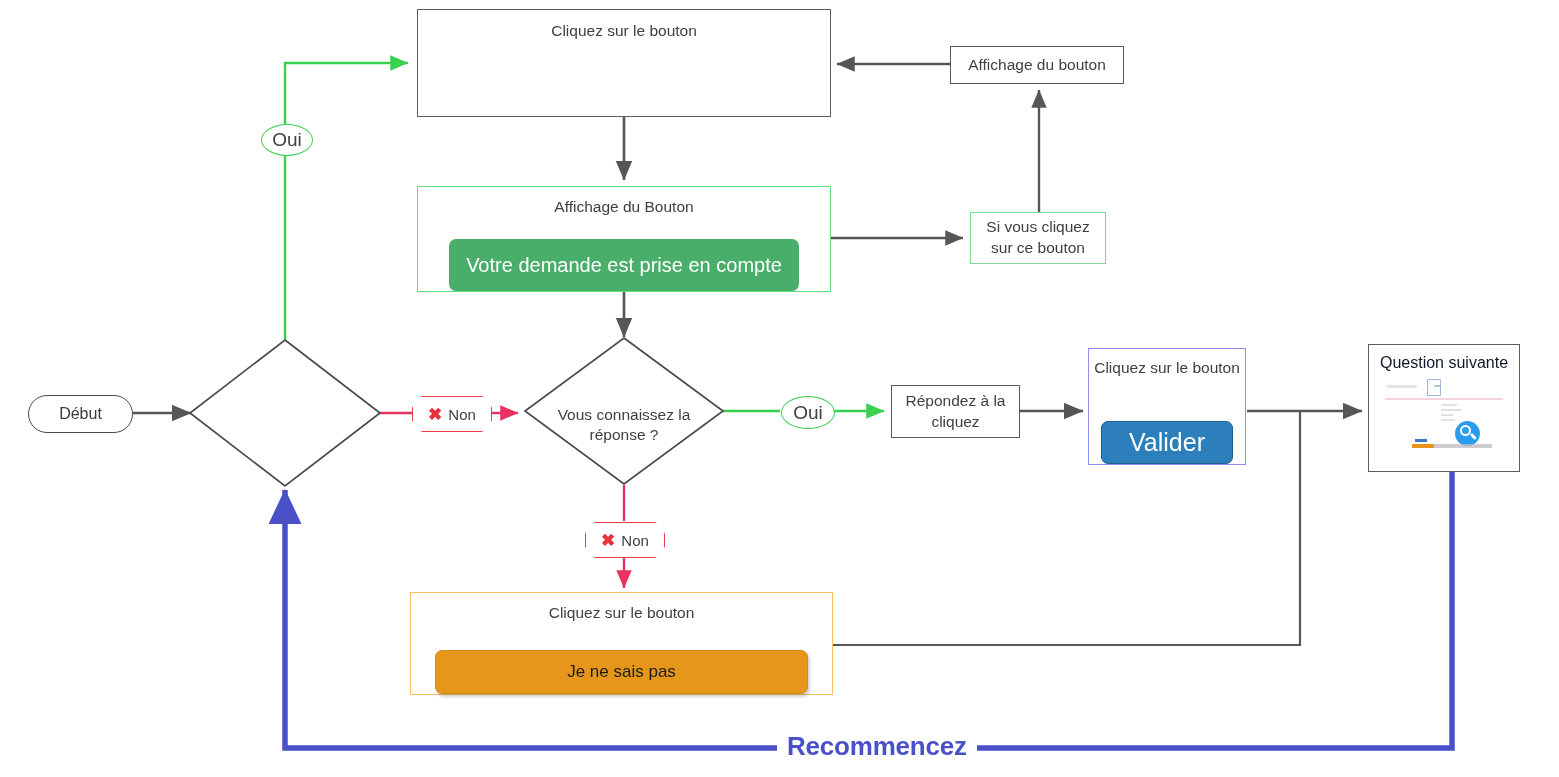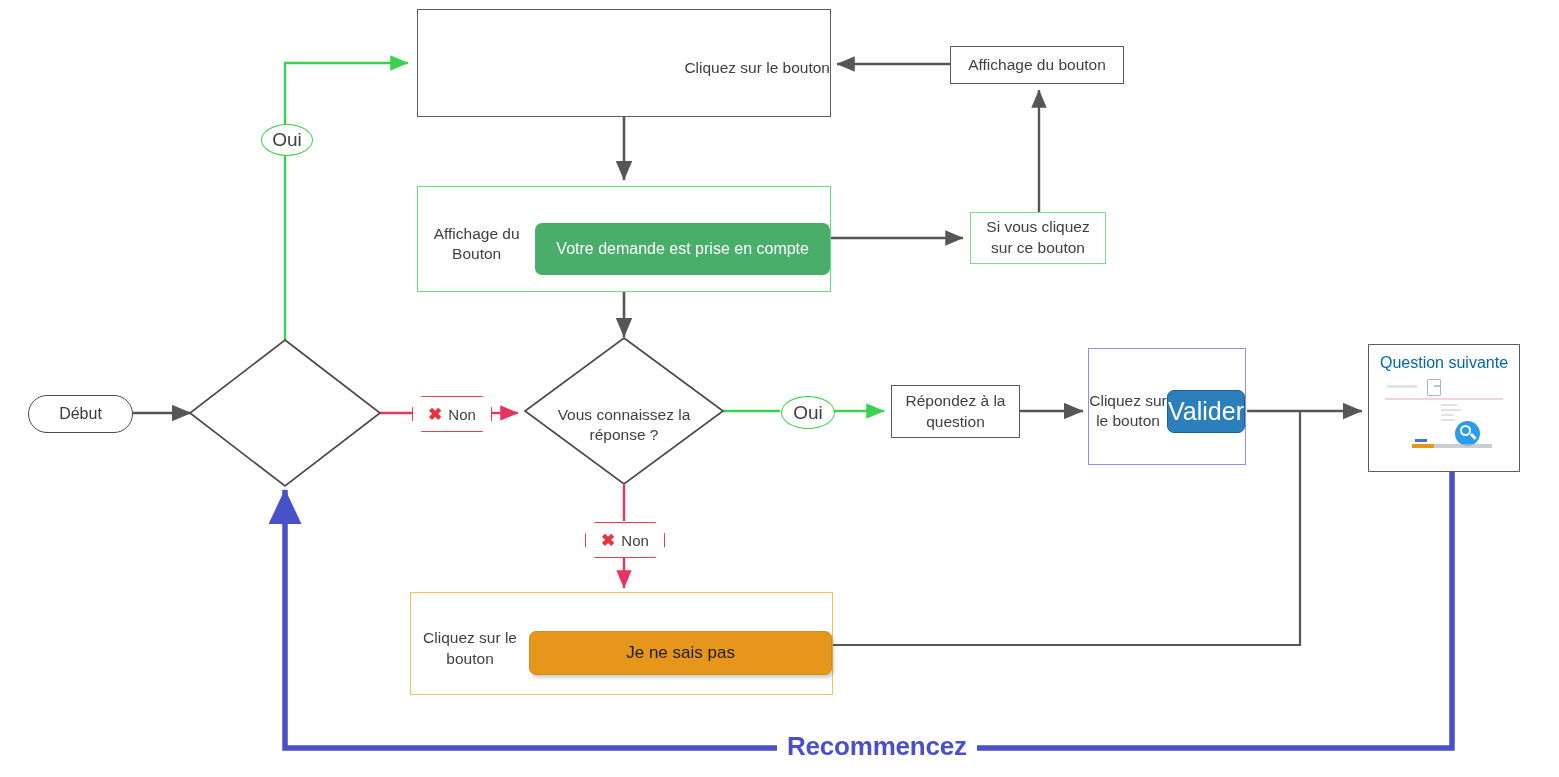--- a/index.html
+++ b/index.html
@@ -69,23 +69,23 @@
     line-height: 1.34;
     color: #3f3f3f;
     padding: 4px 8px;
   }
   .rect.green-border { border-color: #7ddc8f; }
 
   
   .card {
     background: #fff;
     display: flex;
-    flex-direction: row;
-    align-items: center;
-    justify-content: flex-end;
+    flex-direction: column;
+    align-items: center;
+    justify-content: space-between;
   }
   .card .caption {
     font-size: 15.5px;
     color: #3f3f3f;
     text-align: center;
     line-height: 1.3;
   }
   .card .btn {
     display: flex;
     align-items: center;
@@ -94,21 +94,21 @@
     color: #ffffff;
     border-radius: 7px;
     box-sizing: border-box;
   }
   .card-grey   { border: 1.8px solid #5d5d5d; }
   .card-green  { border: 1.8px solid #5fe07d; }
   .card-blue   { border: 1.8px solid #8e8ef0; }
   .card-orange { border: 1.8px solid #f6c260; }
 
   .btn-grey   { background: #96a8a6; font-size: 21px; }
-  .btn-green  { background: #48ae69; font-size: 16px; }
+  .btn-green  { background: #48ae69; font-size: 20px; }
   .btn-blue   { background: #2c7fba; font-size: 25px; border:1.5px solid #1d5f90; }
   .btn-orange { background: #e6971b; font-size: 17px; color:#1c1c1c !important;
                 border:1.5px solid #d08d1a; box-shadow: 2px 3px 3px rgba(0,0,0,.18); }
 
   
   .oui-badge {
     position: absolute;
     display: flex;
     align-items: center;
     justify-content: center;
@@ -258,35 +258,35 @@
 
   <div class="node card card-green" style="left:417px; top:186px; width:414px; height:106px; padding-top:10px;">
     <div class="caption">Affichage du Bouton</div>
     <div class="btn btn-green" style="width:350px; height:52px; margin-top:9px;">Votre demande est prise en compte</div>
   </div>
 
   <div class="node rect" style="left:950px; top:46px; width:174px; height:38px;">Affichage du bouton</div>
 
   <div class="node rect green-border" style="left:970px; top:212px; width:136px; height:52px;">Si vous cliquez sur ce bouton</div>
 
-  <div class="node rect" style="left:891px; top:385px; width:129px; height:53px;">Répondez à la question</div>
+  <div class="node rect" style="left:891px; top:385px; width:129px; height:53px;">Répondez à la cliquez</div>
 
   <div class="node card card-blue" style="left:1088px; top:348px; width:158px; height:117px; padding-top:9px;">
     <div class="caption">Cliquez sur le bouton</div>
     <div class="btn btn-blue" style="width:132px; height:43px; ">Valider</div>
   </div>
 
   <div class="node card card-orange" style="left:410px; top:592px; width:423px; height:103px; padding-top:10px;">
     <div class="caption">Cliquez sur le bouton</div>
     <div class="btn btn-orange" style="width:373px; height:44px; margin-top:9px;">Je ne sais pas</div>
   </div>
 
   <div class="node" style="left:1368px; top:344px; width:152px; height:128px;
               border:1.8px solid #5d5d5d; background:#fff; padding-top:8px;">
-    <div style="text-align:center; font-size:16px; color:#0369a1; line-height:1.2;">Question suivante</div>
+    <div style="text-align:center; font-size:16px; color:#0f172a; line-height:1.2;">Question suivante</div>
 
     <div class="thumb" style="position:relative; width:130px; height:78px; margin:4px auto 0;">
 
       <div class="tblock" style="left:8px; top:9px; width:30px; height:3px; opacity:.55;"></div>
 
       <div class="tdoc" style="left:48px; top:3px; width:12px; height:15px;"></div>
       <div class="tdocfold" style="left:55px; top:9px; width:6px; height:1.5px; opacity:.8;"></div>
 
       <div class="tline" style="left:6px; top:22px; width:118px; height:2px;"></div>
 

